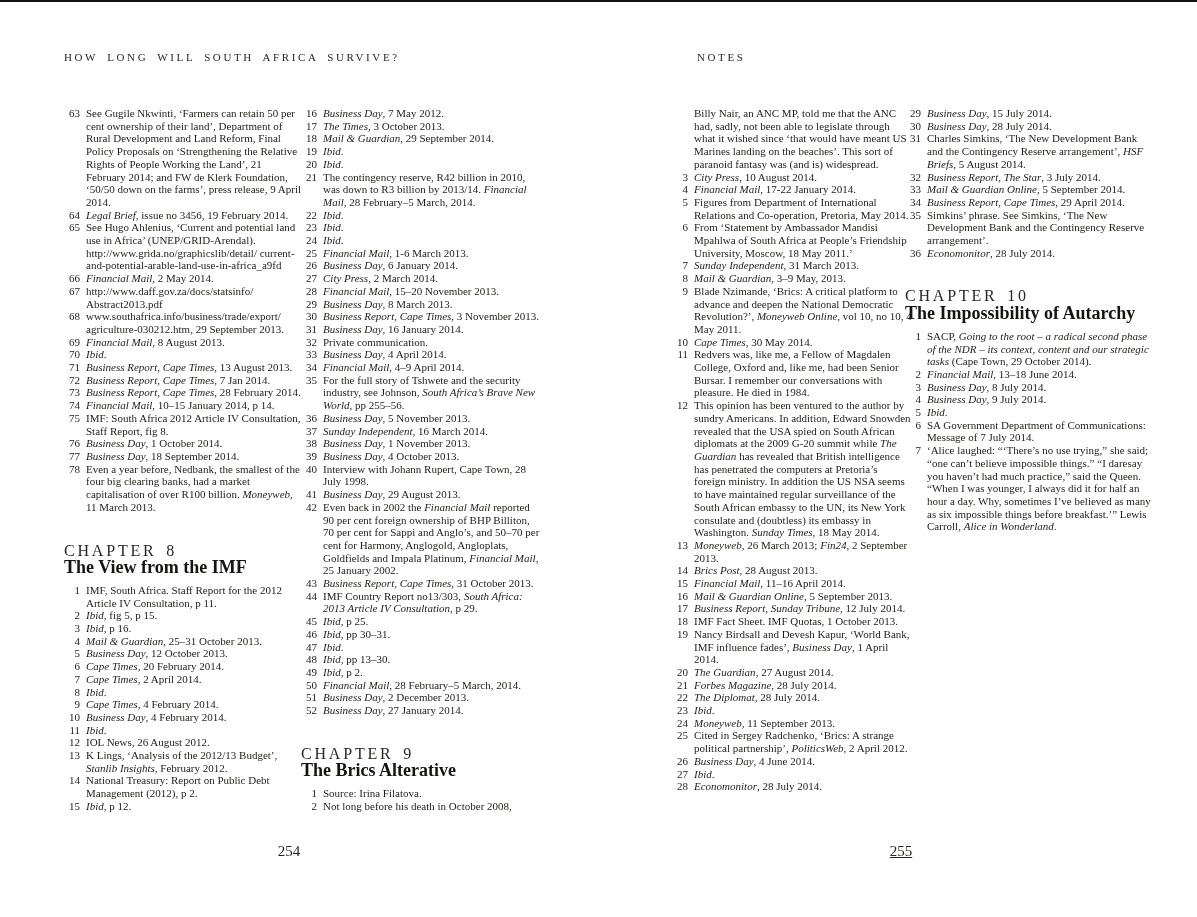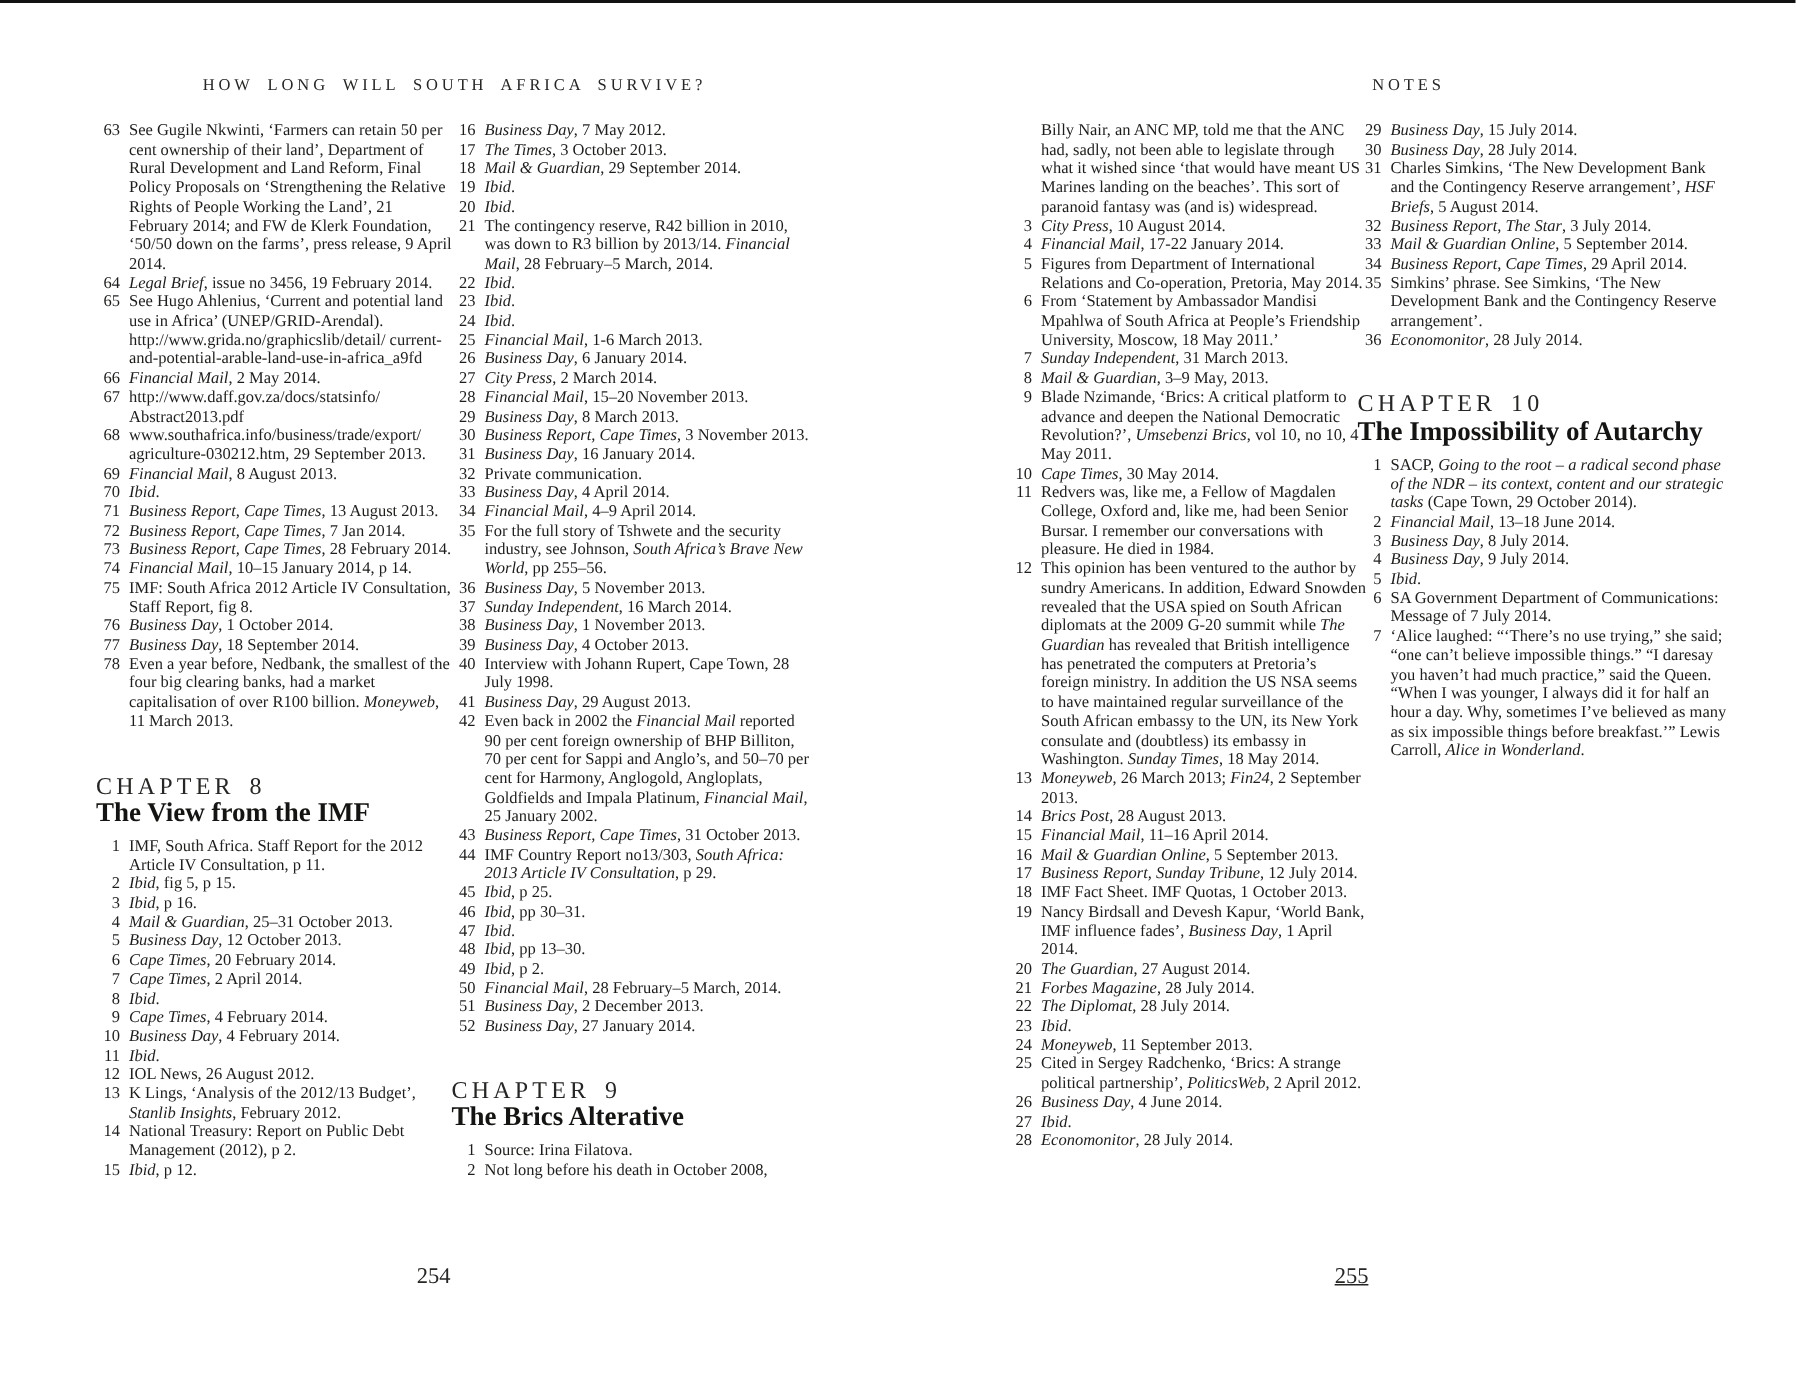--- a/index.html
+++ b/index.html
@@ -11,32 +11,32 @@
     color: #1d1d1b;
     overflow: hidden;
   }
   .top-edge {
     position: absolute; top: 0; left: 0;
     width: 1197px; height: 2px; background: #111;
   }
   .running-head {
     position: absolute; top: 51px;
     font-size: 11px; letter-spacing: 2.6px; word-spacing: 4px;
-    text-transform: uppercase; text-align: center; color: #262624;
+    text-transform: uppercase; text-align: left; color: #262624;
   }
   .running-head.left  { left: 64px;  width: 478px; }
   .running-head.right { left: 697px; width: 484px; }
   .page-number {
     position: absolute; top: 843px;
     font-size: 15px; text-align: center; color: #262624;
   }
   .page-number.left  { left: 229px; width: 120px; }
   .page-number.right { left: 841px; width: 120px; text-decoration: underline; }
   .col {
-    position: absolute; top: 81px;
+    position: absolute; top: 107px;
     font-size: 11px; line-height: 12.7px;
     overflow-wrap: break-word;
   }
   .col-1 { left: 64px;  width: 238px; }
   .col-2 { left: 301px; width: 242px; }
   .col-3 { left: 672px; width: 240px; }
   .col-4 { left: 905px; width: 248px; }
   .note { display: flex; }
   .note-num {
     flex: 0 0 16px; text-align: right;
@@ -378,21 +378,21 @@
       <div class="note">
         <span class="note-num">7</span>
         <span class="note-text"><i>Sunday Independent</i>, 31 March 2013.</span>
       </div>
       <div class="note">
         <span class="note-num">8</span>
         <span class="note-text"><i>Mail &amp; Guardian</i>, 3–9 May, 2013.</span>
       </div>
       <div class="note">
         <span class="note-num">9</span>
-        <span class="note-text">Blade Nzimande, ‘Brics: A critical platform to advance and deepen the National Democratic Revolution?’, <i>Umsebenzi Brics</i>, vol 10, no 10, 4 May 2011.</span>
+        <span class="note-text">Blade Nzimande, ‘Brics: A critical platform to advance and deepen the National Democratic Revolution?’, <i>Moneyweb Online</i>, vol 10, no 10, 4 May 2011.</span>
       </div>
       <div class="note">
         <span class="note-num">10</span>
         <span class="note-text"><i>Cape Times</i>, 30 May 2014.</span>
       </div>
       <div class="note">
         <span class="note-num">11</span>
         <span class="note-text">Redvers was, like me, a Fellow of Magdalen College, Oxford and, like me, had been Senior Bursar. I remember our conversations with pleasure. He died in 1984.</span>
       </div>
       <div class="note">

